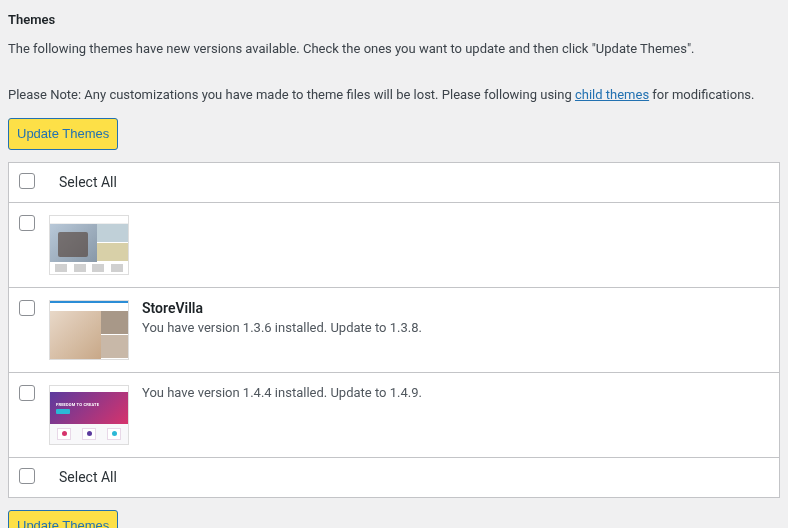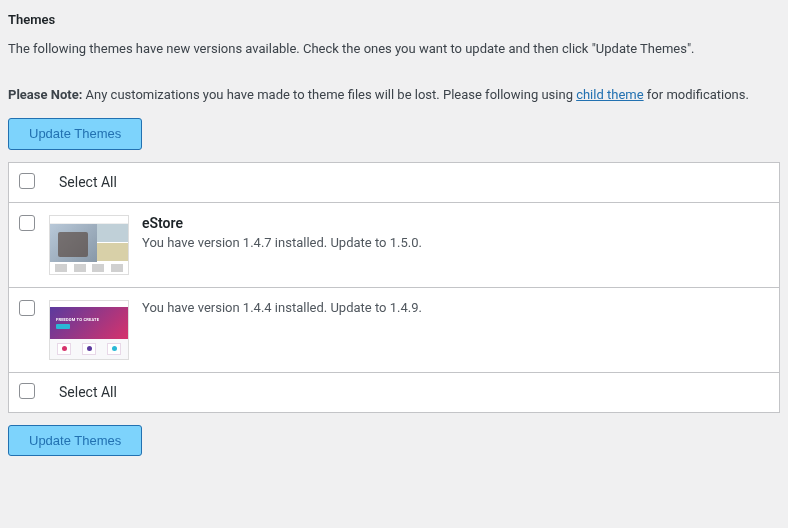--- a/index.html
+++ b/index.html
@@ -28,33 +28,33 @@
       margin-bottom: 26px;
       line-height: 1.5;
     }
     .note {
       font-size: 13px;
       color: #3c434a;
       margin-bottom: 14px;
       line-height: 1.5;
     }
     .note strong {
-      font-weight: 700;
+      font-weight: 400;
     }
     .note a {
       color: #2271b1;
       text-decoration: underline;
     }
     .button {
       display: inline-block;
-      background: #7dd3fc;
+      background: #fde047;
       border: 1px solid #2271b1;
       color: #2271b1;
       font-size: 13px;
-      padding: 5px 20px;
+      padding: 5px 8px;
       border-radius: 3px;
       cursor: pointer;
       line-height: 1.5;
       margin-bottom: 12px;
     }
     .table-wrap {
       background: #fff;
       border: 1px solid #c3c4c7;
       border-bottom: none;
       margin-bottom: 12px;
@@ -258,21 +258,21 @@
 </head>
 <body>
 
 
 
 <h2>Themes</h2>
 
 <p class="description">The following themes have new versions available. Check the ones you want to update and then click "Update Themes".</p>
 
 <p class="note">
-  <strong>Please Note:</strong><span> Any customizations you have made to theme files will be lost. Please following using </span><a href="#">child theme</a><span> for modifications.</span>
+  <strong>Please Note:</strong><span> Any customizations you have made to theme files will be lost. Please following using </span><a href="#">child themes</a><span> for modifications.</span>
 </p>
 
 <button class="button">Update Themes</button>
 
 <div class="table-wrap">
 
   <div class="row header-row">
     <div class="checkbox-cell">
       <input type="checkbox" class="checkbox" style="">
     </div>
@@ -294,26 +294,43 @@
             </div>
         </div>
         <div class="bottom">
             <div></div>
             <div></div>
             <div></div>
             <div></div>
           </div>
       </div>
     </div>
+  </div>
+
+  <div class="row">
+    <div class="checkbox-cell">
+      <input type="checkbox" class="checkbox" style="">
+    </div>
+    <div class="thumb-cell">
+      <div class="thumb thumb-storevilla">
+        <div class="nav"></div>
+        <div class="hero">
+          <div class="hero-main"></div>
+          <div class="hero-side">
+              <div></div>
+              <div></div>
+            </div>
+        </div>
+      </div>
+    </div>
     <div class="theme-info">
-      <div class="theme-name">eStore</div>
-      <div class="theme-status">You have version 1.4.7 installed. Update to 1.5.0.</div>
-    </div>
-  </div>
-
+      <div class="theme-name">StoreVilla</div>
+      <div class="theme-status">You have version 1.3.6 installed. Update to 1.3.8.</div>
+    </div>
+  </div>
 
   <div class="row">
     <div class="checkbox-cell">
       <input type="checkbox" class="checkbox" style="">
     </div>
     <div class="thumb-cell">
       <div class="thumb thumb-zakra">
         <div class="nav"></div>
         <div class="hero">
             <div class="txt">FREEDOM TO CREATE</div>

